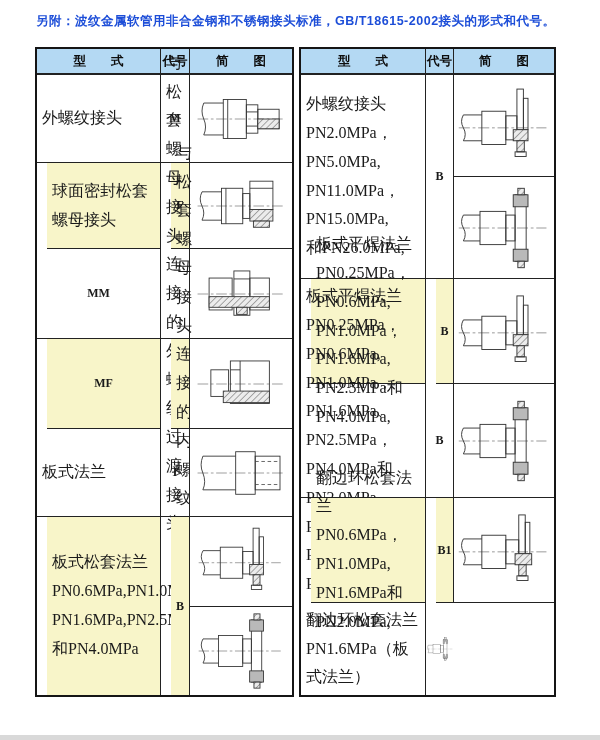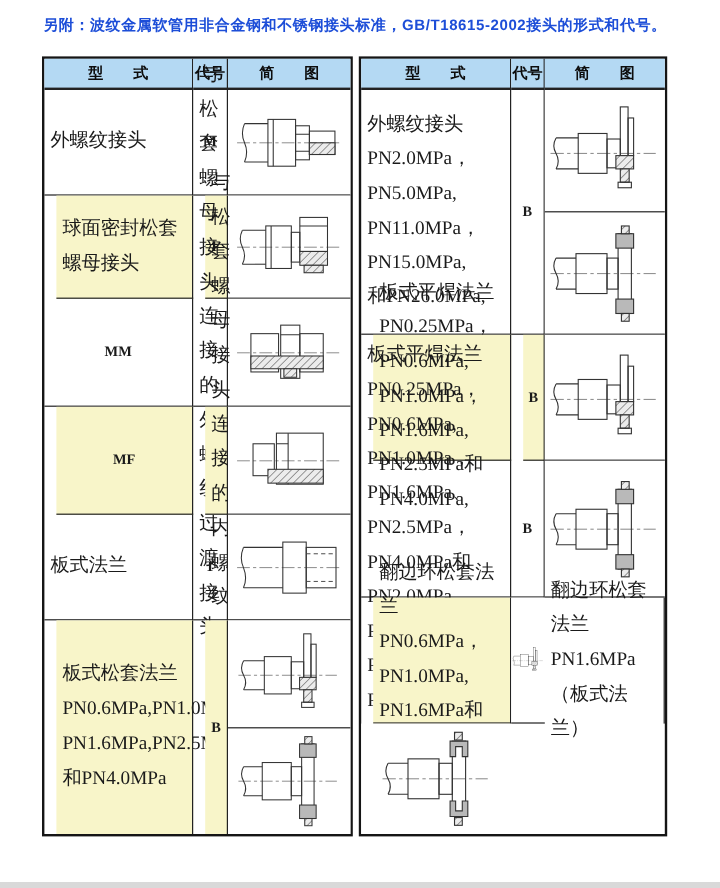--- a/index.html
+++ b/index.html
@@ -259,20 +259,21 @@
           <rect class="gy" x="62" y="8" width="16" height="13"></rect>
           <rect class="gy" x="62" y="67" width="16" height="13"></rect>
           <rect class="hx" x="67" y="1" width="7" height="7"></rect>
           <rect class="hx" x="67" y="80" width="7" height="7"></rect>
         </svg>
       </div>
 
       <div class="c type hl">翻边环松套法兰
 PN0.6MPa，PN1.0MPa,
 PN1.6MPa和PN2.0MPa,</div>
+      <div class="c code hl">B1</div>
       <div class="c dia last">
         <svg width="96" height="82" viewBox="0 0 104 88">
           <line class="cl" x1="3" y1="46" x2="98" y2="46"></line>
           <path class="ln" d="M8 32 q-4 7 0 14 q4 7 0 14"></path>
           <line class="ln" x1="8" y1="32" x2="28" y2="32"></line>
           <line class="ln" x1="8" y1="60" x2="28" y2="60"></line>
           <rect class="ln" x="28" y="28" width="26" height="36"></rect>
           <rect class="ln" x="54" y="33" width="14" height="26"></rect>
           <rect class="ln" x="68" y="6" width="7" height="42"></rect>
           <rect class="ln" x="75" y="14" width="5" height="34"></rect>

